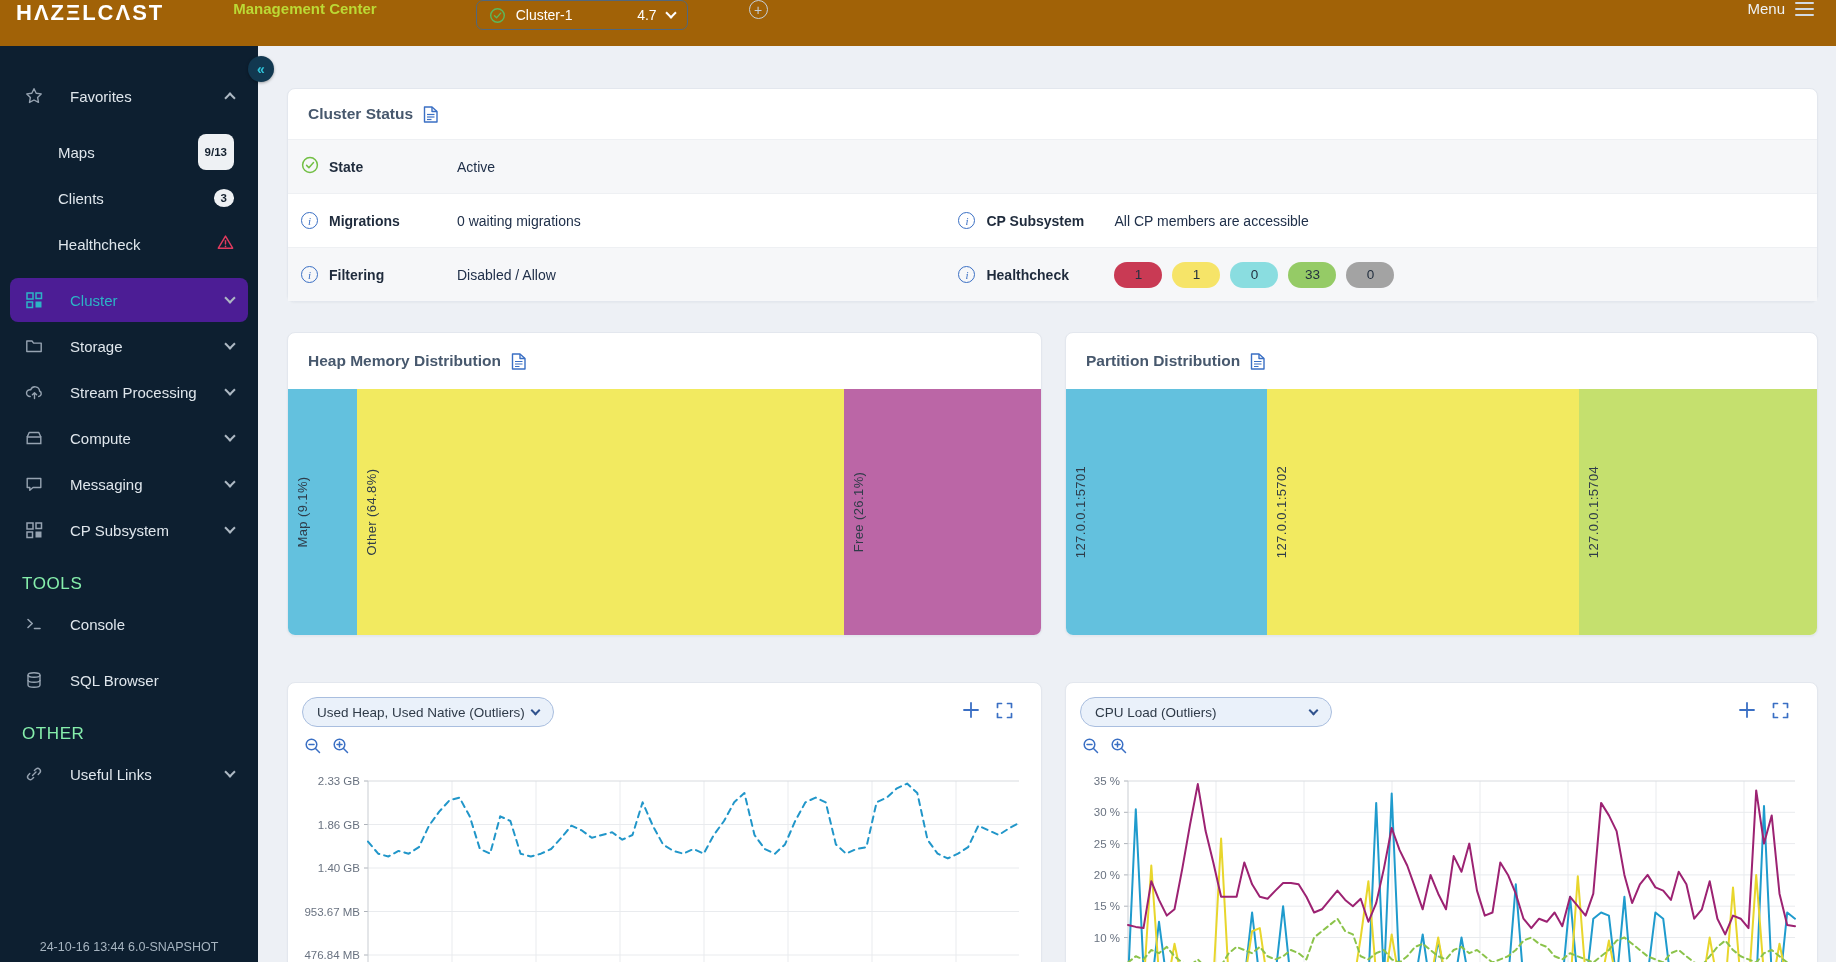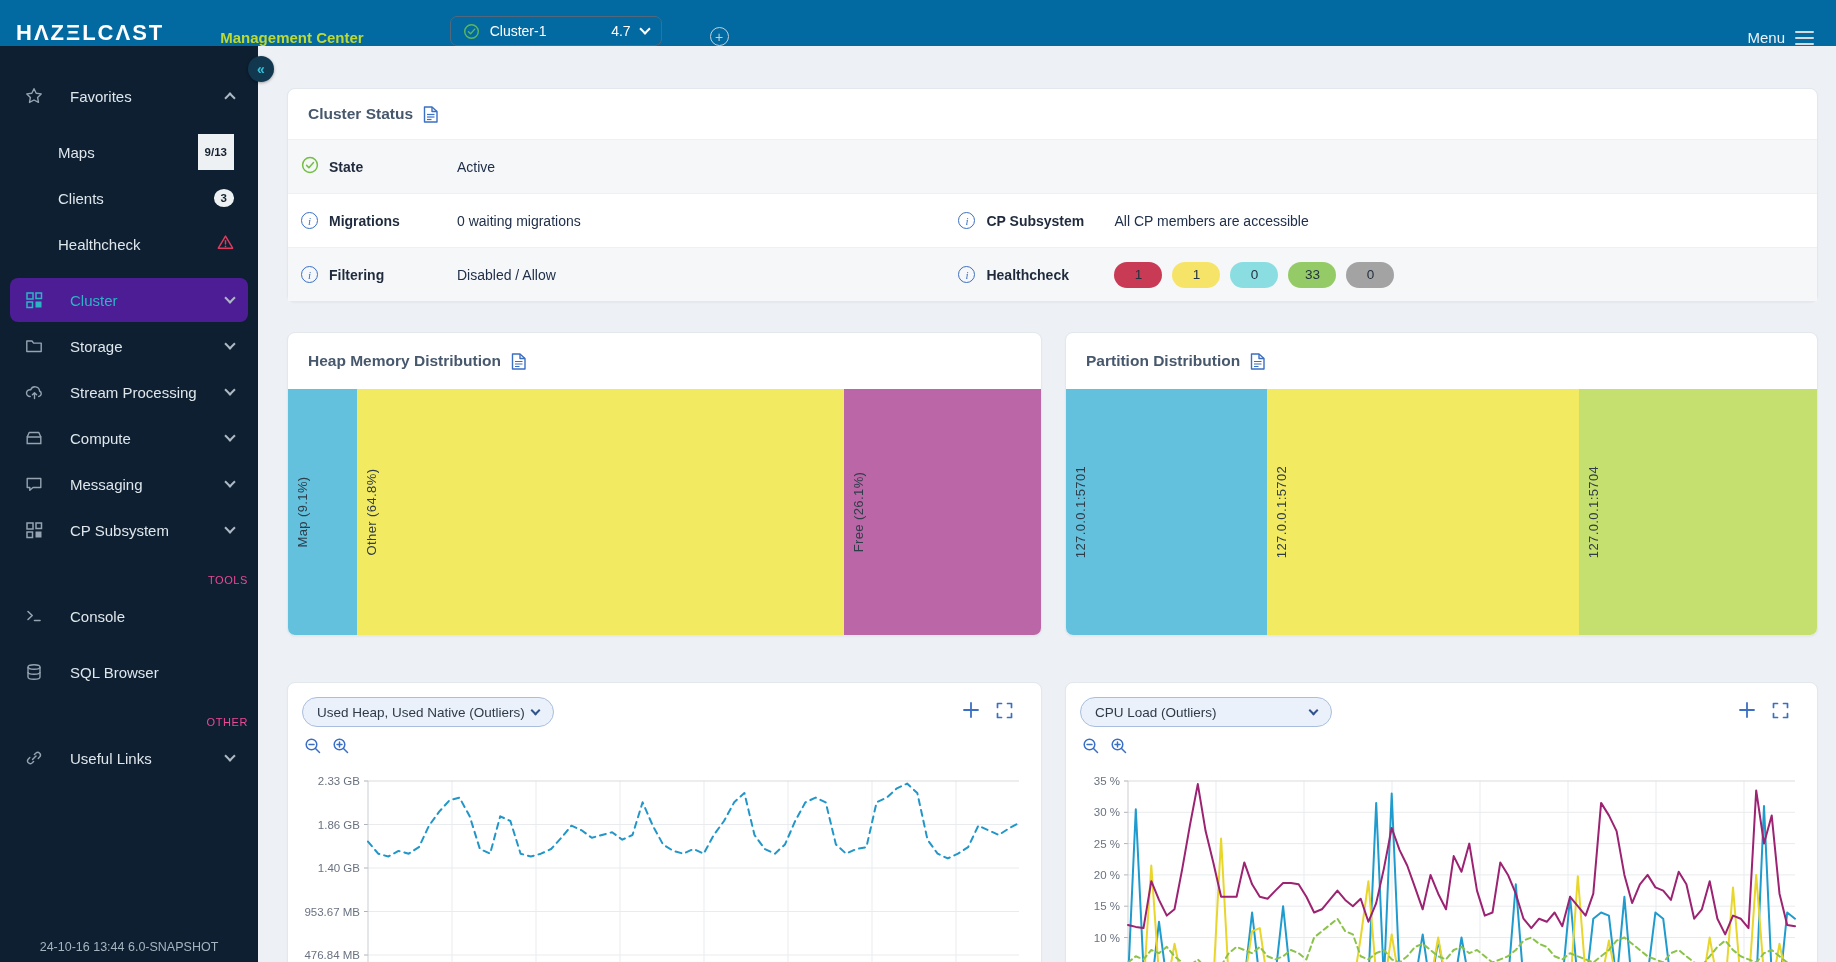--- a/index.html
+++ b/index.html
@@ -1,19 +1,19 @@
 <!DOCTYPE html>
 <html><head>
 <meta charset="utf-8">
 <style>
   * { margin:0; padding:0; box-sizing:border-box; }
   html,body { width:1836px; height:962px; overflow:hidden; font-family:"Liberation Sans", sans-serif; background:#edf0f5; }
 
   
-  .topbar { height:46px; background:#0369a1; display:flex; align-items:flex-end; padding:0 22px 0 16px; position:relative; z-index:5; }
+  .topbar { height:46px; background:#a16207; display:flex; align-items:flex-start; padding:0 22px 0 16px; position:relative; z-index:5;gap:13px; }
   .logo { color:#fff; font-size:22px; font-weight:700; letter-spacing:2px; }
   .app-title { color:#bcd935; font-weight:700; font-size:15px; margin-left:56px; }
   .cluster-pill { margin-left:86px; height:30px; border:1px solid #51677c; border-radius:7px; display:flex; align-items:center; gap:10px; padding:0 12px; color:#fff; font-size:14px; cursor:pointer; min-width:212px; }
   .cluster-pill .ver { margin-left:auto; }
   .check-ico { width:17px; height:17px; }
   .plus-circle { margin-left:48px; width:19px; height:19px; border:1.5px solid #c6cfd8; border-radius:50%; color:#c6cfd8; display:flex; align-items:center; justify-content:center; font-size:14px; line-height:1; cursor:pointer; }
   .menu-box { margin-left:auto; display:flex; align-items:center; gap:10px; color:#eef2f6; font-size:15px; cursor:pointer; }
   .burger { display:flex; flex-direction:column; gap:4px; }
   .burger i { width:19px; height:2px; background:#d3dae1; border-radius:1px; }
 
@@ -27,22 +27,22 @@
   .srow .sicon { width:20px; display:flex; justify-content:center; color:#96a3b1; flex:none; }
   .srow .slabel { white-space:nowrap; }
   .srow .chev, .srow .badge, .srow .warn { margin-left:auto; }
   .srow .chev { color:#aeb9c4; }
   .srow.gap { margin-top:12px; }
   .sub { padding-left:48px;justify-content:space-between; }
   .sub.sel { margin-left:44px; padding-left:14px; background:#173349; }
   .sub.sel .slabel { color:#2cb4c6; }
   .grp.sel { background:#4c1d95; }
   .grp.sel .slabel, .grp.sel .sicon { color:#2cb4c6; }
-  .badge { background:#eef1f4; color:#14212f; font-size:11.5px; font-weight:700; border-radius:0; padding:12px 7px; }
-  .section-label { color:#ec4899; font-size:11px; letter-spacing:.6px; padding:20px 0 6px 12px; margin:0 10px;text-align:right; }
+  .badge { background:#eef1f4; color:#14212f; font-size:11.5px; font-weight:700; border-radius:8px; padding:12px 7px; }
+  .section-label { color:#86efac; font-size:17px; letter-spacing:.6px; padding:20px 0 6px 12px; margin:0 10px; }
   .side-footer { position:absolute; bottom:8px; width:100%; text-align:center; color:#a6b4c0; font-size:12.5px; }
 
   
   .main { flex:1; position:relative; padding:42px 18px 0 29px; }
   .collapse-btn { position:absolute; left:-10px; top:10px; width:26px; height:26px; border-radius:50%; background:#123850; border:none; color:#2fc3d8; font-size:14px; font-weight:700; cursor:pointer; box-shadow:0 1px 3px rgba(0,0,0,.35); display:flex; align-items:center; justify-content:center; z-index:4; }
   .panel { background:#fff; border:1px solid #e3e7ee; border-radius:8px; box-shadow:0 1px 2px rgba(20,40,60,.04); }
   .panel-title-row { display:flex; align-items:center; gap:10px; padding:0 20px; height:50px; }
   .panel-title { color:#47586d; font-size:15.5px;font-weight:bold; }
   .doc-ico { color:#3a6fc4; cursor:pointer; display:flex; }
 

